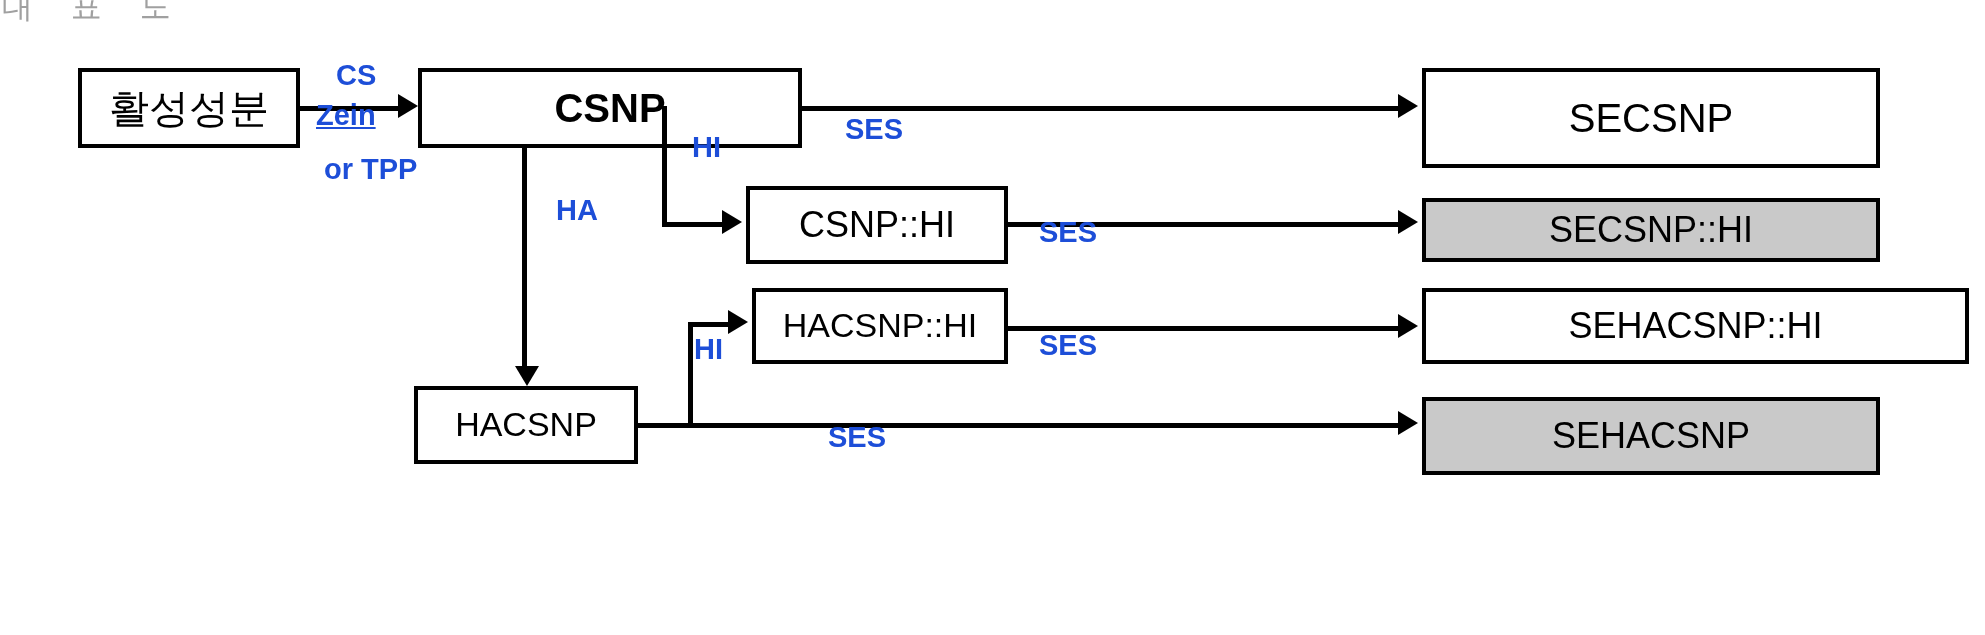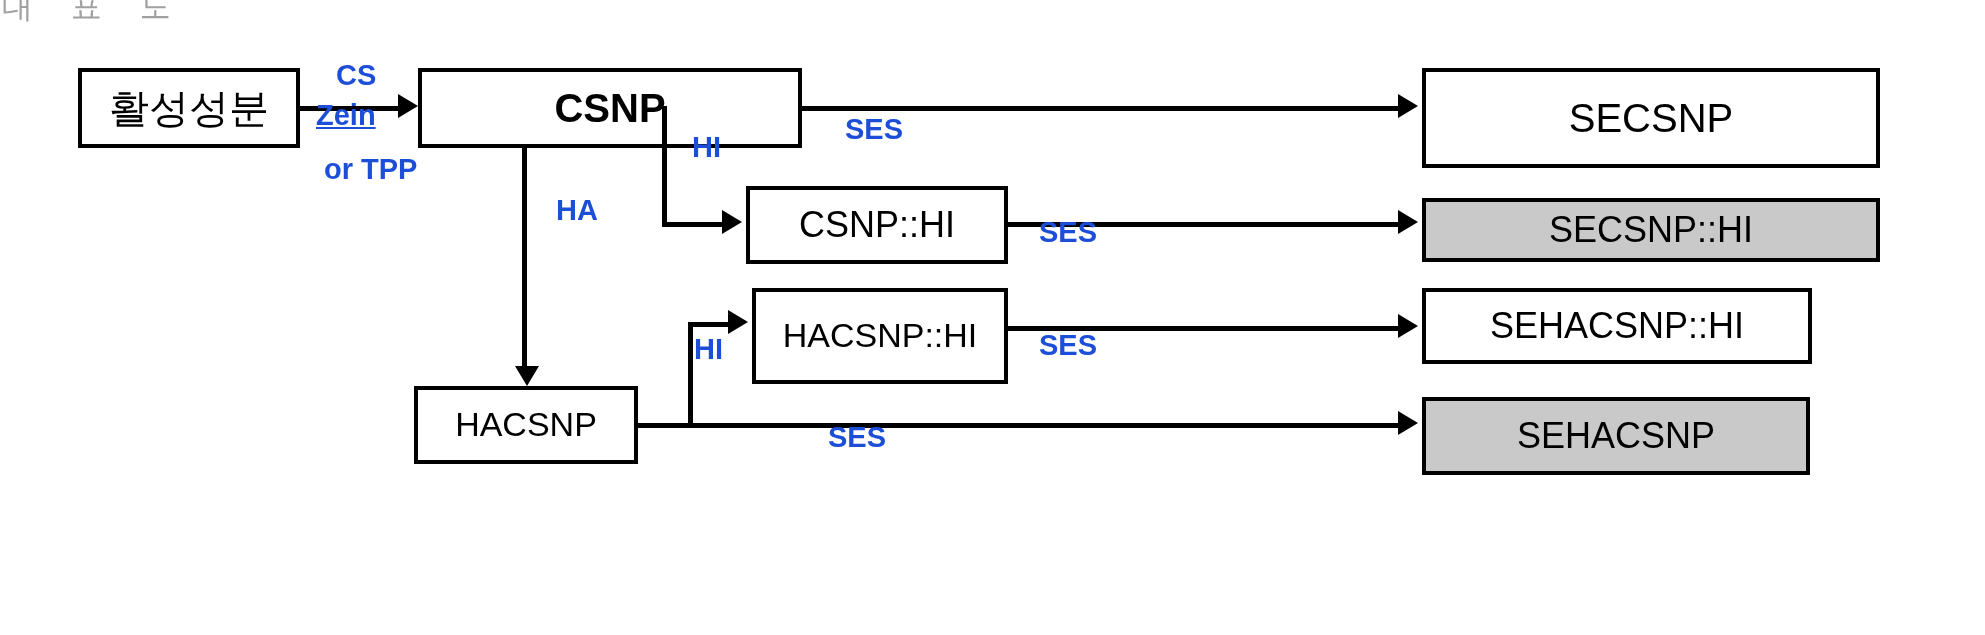--- a/index.html
+++ b/index.html
@@ -111,33 +111,33 @@
   </div>
 
   <div class="node" style="left:746px; top:186px; width:262px; height:78px;">
     <span class="node-label" style="font-size:36px;">CSNP::HI</span>
   </div>
 
   <div class="node shaded" style="left:1422px; top:186px; width:458px; height:64px;margin-top:12px;">
     <span class="node-label" style="font-size:36px;">SECSNP::HI</span>
   </div>
 
-  <div class="node" style="left:752px; top:288px; width:256px; height:96px;">
+  <div class="node" style="left:752px; top:288px; width:256px; height:76px;">
     <span class="node-label" style="font-size:34px;">HACSNP::HI</span>
   </div>
 
-  <div class="node" style="left:1422px; top:288px; width:390px; height:76px;">
+  <div class="node" style="left:1422px; top:288px; width:547px; height:76px;">
     <span class="node-label" style="font-size:36px;">SEHACSNP::HI</span>
   </div>
 
   <div class="node" style="left:414px; top:386px; width:224px; height:78px;">
     <span class="node-label" style="font-size:34px;">HACSNP</span>
   </div>
 
-  <div class="node shaded" style="left:1422px; top:397px; width:388px; height:78px;">
+  <div class="node shaded" style="left:1422px; top:397px; width:458px; height:78px;">
     <span class="node-label" style="font-size:36px;">SEHACSNP</span>
   </div>
 
   <div class="hline" style="left:300px; top:106px; width:100px;"></div>
   <div class="arrowhead-right" style="left:398px; top:94px;"></div>
 
   <div class="hline" style="left:802px; top:106px; width:598px;"></div>
   <div class="arrowhead-right" style="left:1398px; top:94px;"></div>
 
   <div class="vline" style="left:662px; top:106px; height:119px;"></div>

